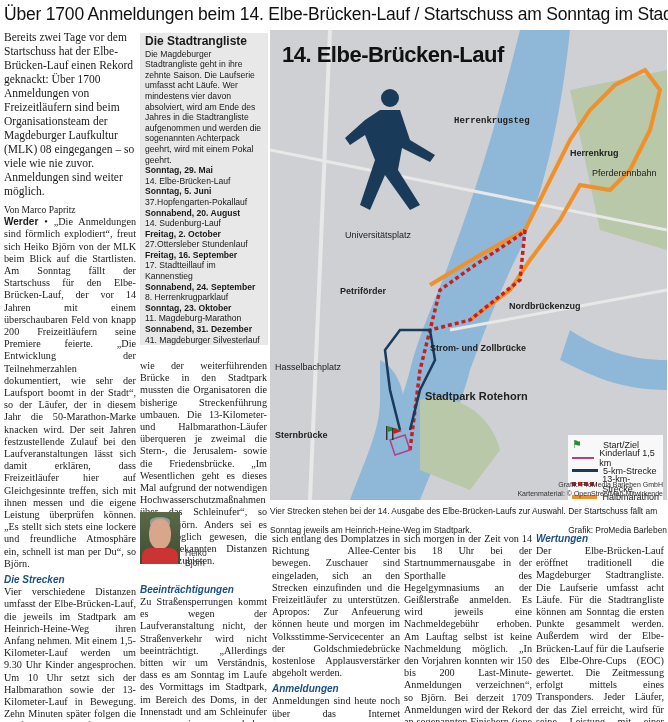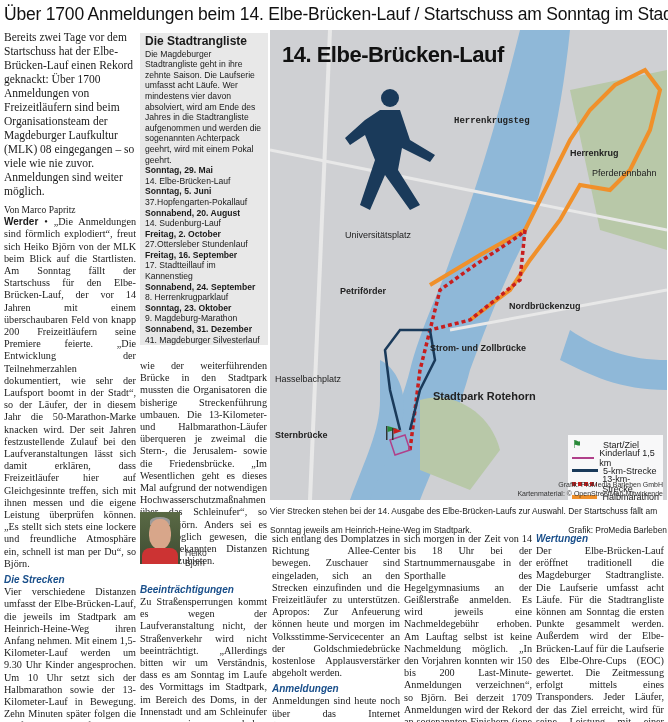--- a/index.html
+++ b/index.html
@@ -67,21 +67,21 @@
     <div>
         <div class="b">Freitag, 16. September</div>
         <div>17. Stadtteillauf im Kannenstieg</div>
       </div>
     <div>
         <div class="b">Sonnabend, 24. September</div>
         <div>8. Herrenkrugparklauf</div>
       </div>
     <div>
         <div class="b">Sonntag, 23. Oktober</div>
-        <div>9. Magdeburg-Marathon</div>
+        <div>11. Magdeburg-Marathon</div>
       </div>
     <div>
         <div class="b">Sonnabend, 31. Dezember</div>
         <div>41. Magdeburger Silvesterlauf</div>
       </div>
   </div>
 </div>
 
 <div class="col" style="left:140px; top:360px; width:127px;">
   <p>wie der weiterführenden Brücke in den Stadtpark mussten die Organisatoren die bisherige Streckenführung umbauen. Die 13-Kilometer- und Halbmarathon-Läufer überqueren je zweimal die Stern-, die Jerusalem- sowie die Friedensbrücke. „Im Wesentlichen geht es dieses Mal aufgrund der notwendigen Hochwasserschutzmaßnahmen über das Schleinufer“, so Heiko Björn. Anders sei es nicht möglich gewesen, die bisher bekannten Distanzen weiter anzubieten.</p>
@@ -133,22 +133,22 @@
     <path d="M123.5,398 L132,401 L123.5,404 Z" fill="#c81e1e"></path>
   </svg>
   <div class="map-title">14. Elbe-Brücken-Lauf</div>
   <div class="label b" style="left:300px;top:118px;">Herrenkrug</div>
   <div class="label" style="left:322px;top:138px;">Pferderennbahn</div>
   <div class="label b" style="left:184px;top:86px;font-family:Liberation Mono, monospace;">Herrenkrugsteg</div>
   <div class="label" style="left:75px;top:200px;">Universitätsplatz</div>
   <div class="label b" style="left:70px;top:256px;">Petriförder</div>
   <div class="label b" style="left:215px;top:271px;margin-left:24px;">Nordbrückenzug</div>
   <div class="label b" style="left:160px;top:313px;">Strom- und Zollbrücke</div>
-  <div class="label" style="left:5px;top:344px;">Hasselbachplatz</div>
-  <div class="label b" style="left:163px;top:360px;font-size:11px;">Stadtpark Rotehorn</div>
+  <div class="label" style="left:5px;top:332px;">Hasselbachplatz</div>
+  <div class="label b" style="left:155px;top:360px;font-size:11px;">Stadtpark Rotehorn</div>
   <div class="label b" style="left:5px;top:400px;">Sternbrücke</div>
   <div class="legend">
     <div class="legend-row">
         <span class="legend-swatch" style="background:transparent;color:#2a8a3a;font-size:11px;height:auto;">⚑</span>
         <span>Start/Ziel</span>
       </div>
     <div class="legend-row">
         <span class="legend-swatch" style="height:2px;background:#b0408a;"></span>
         <span>Kinderlauf 1,5 km</span>
       </div>

